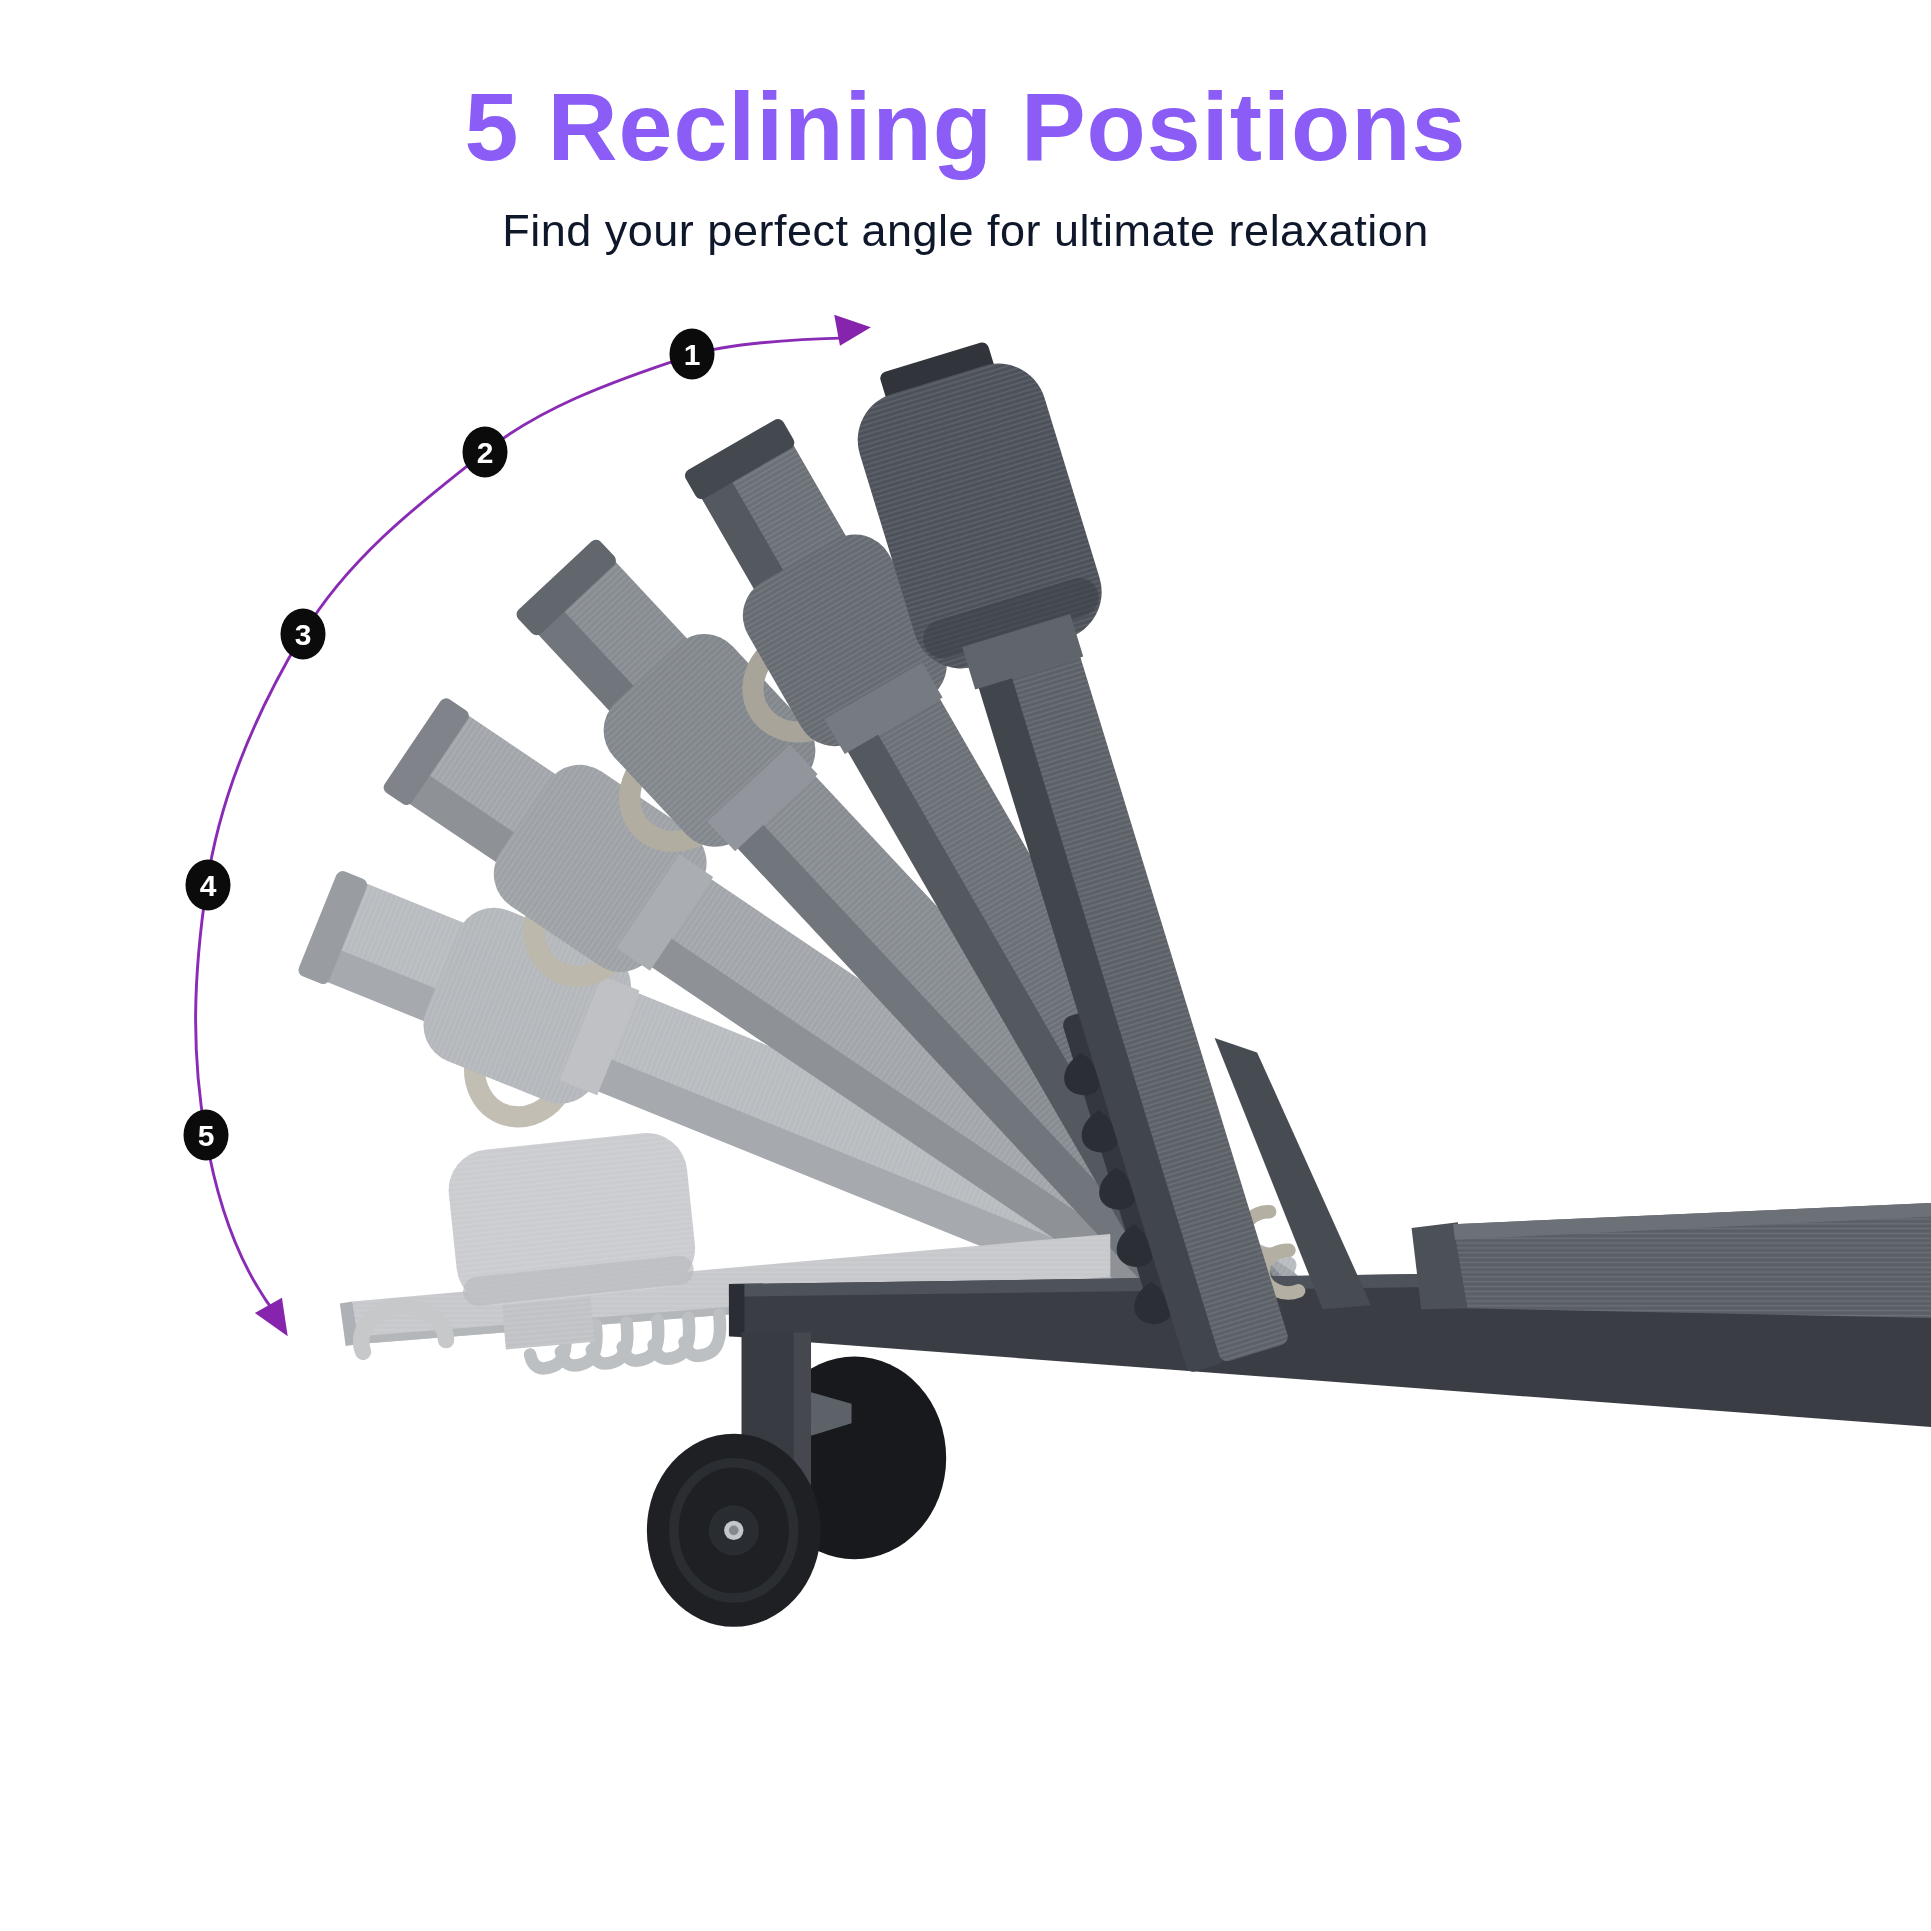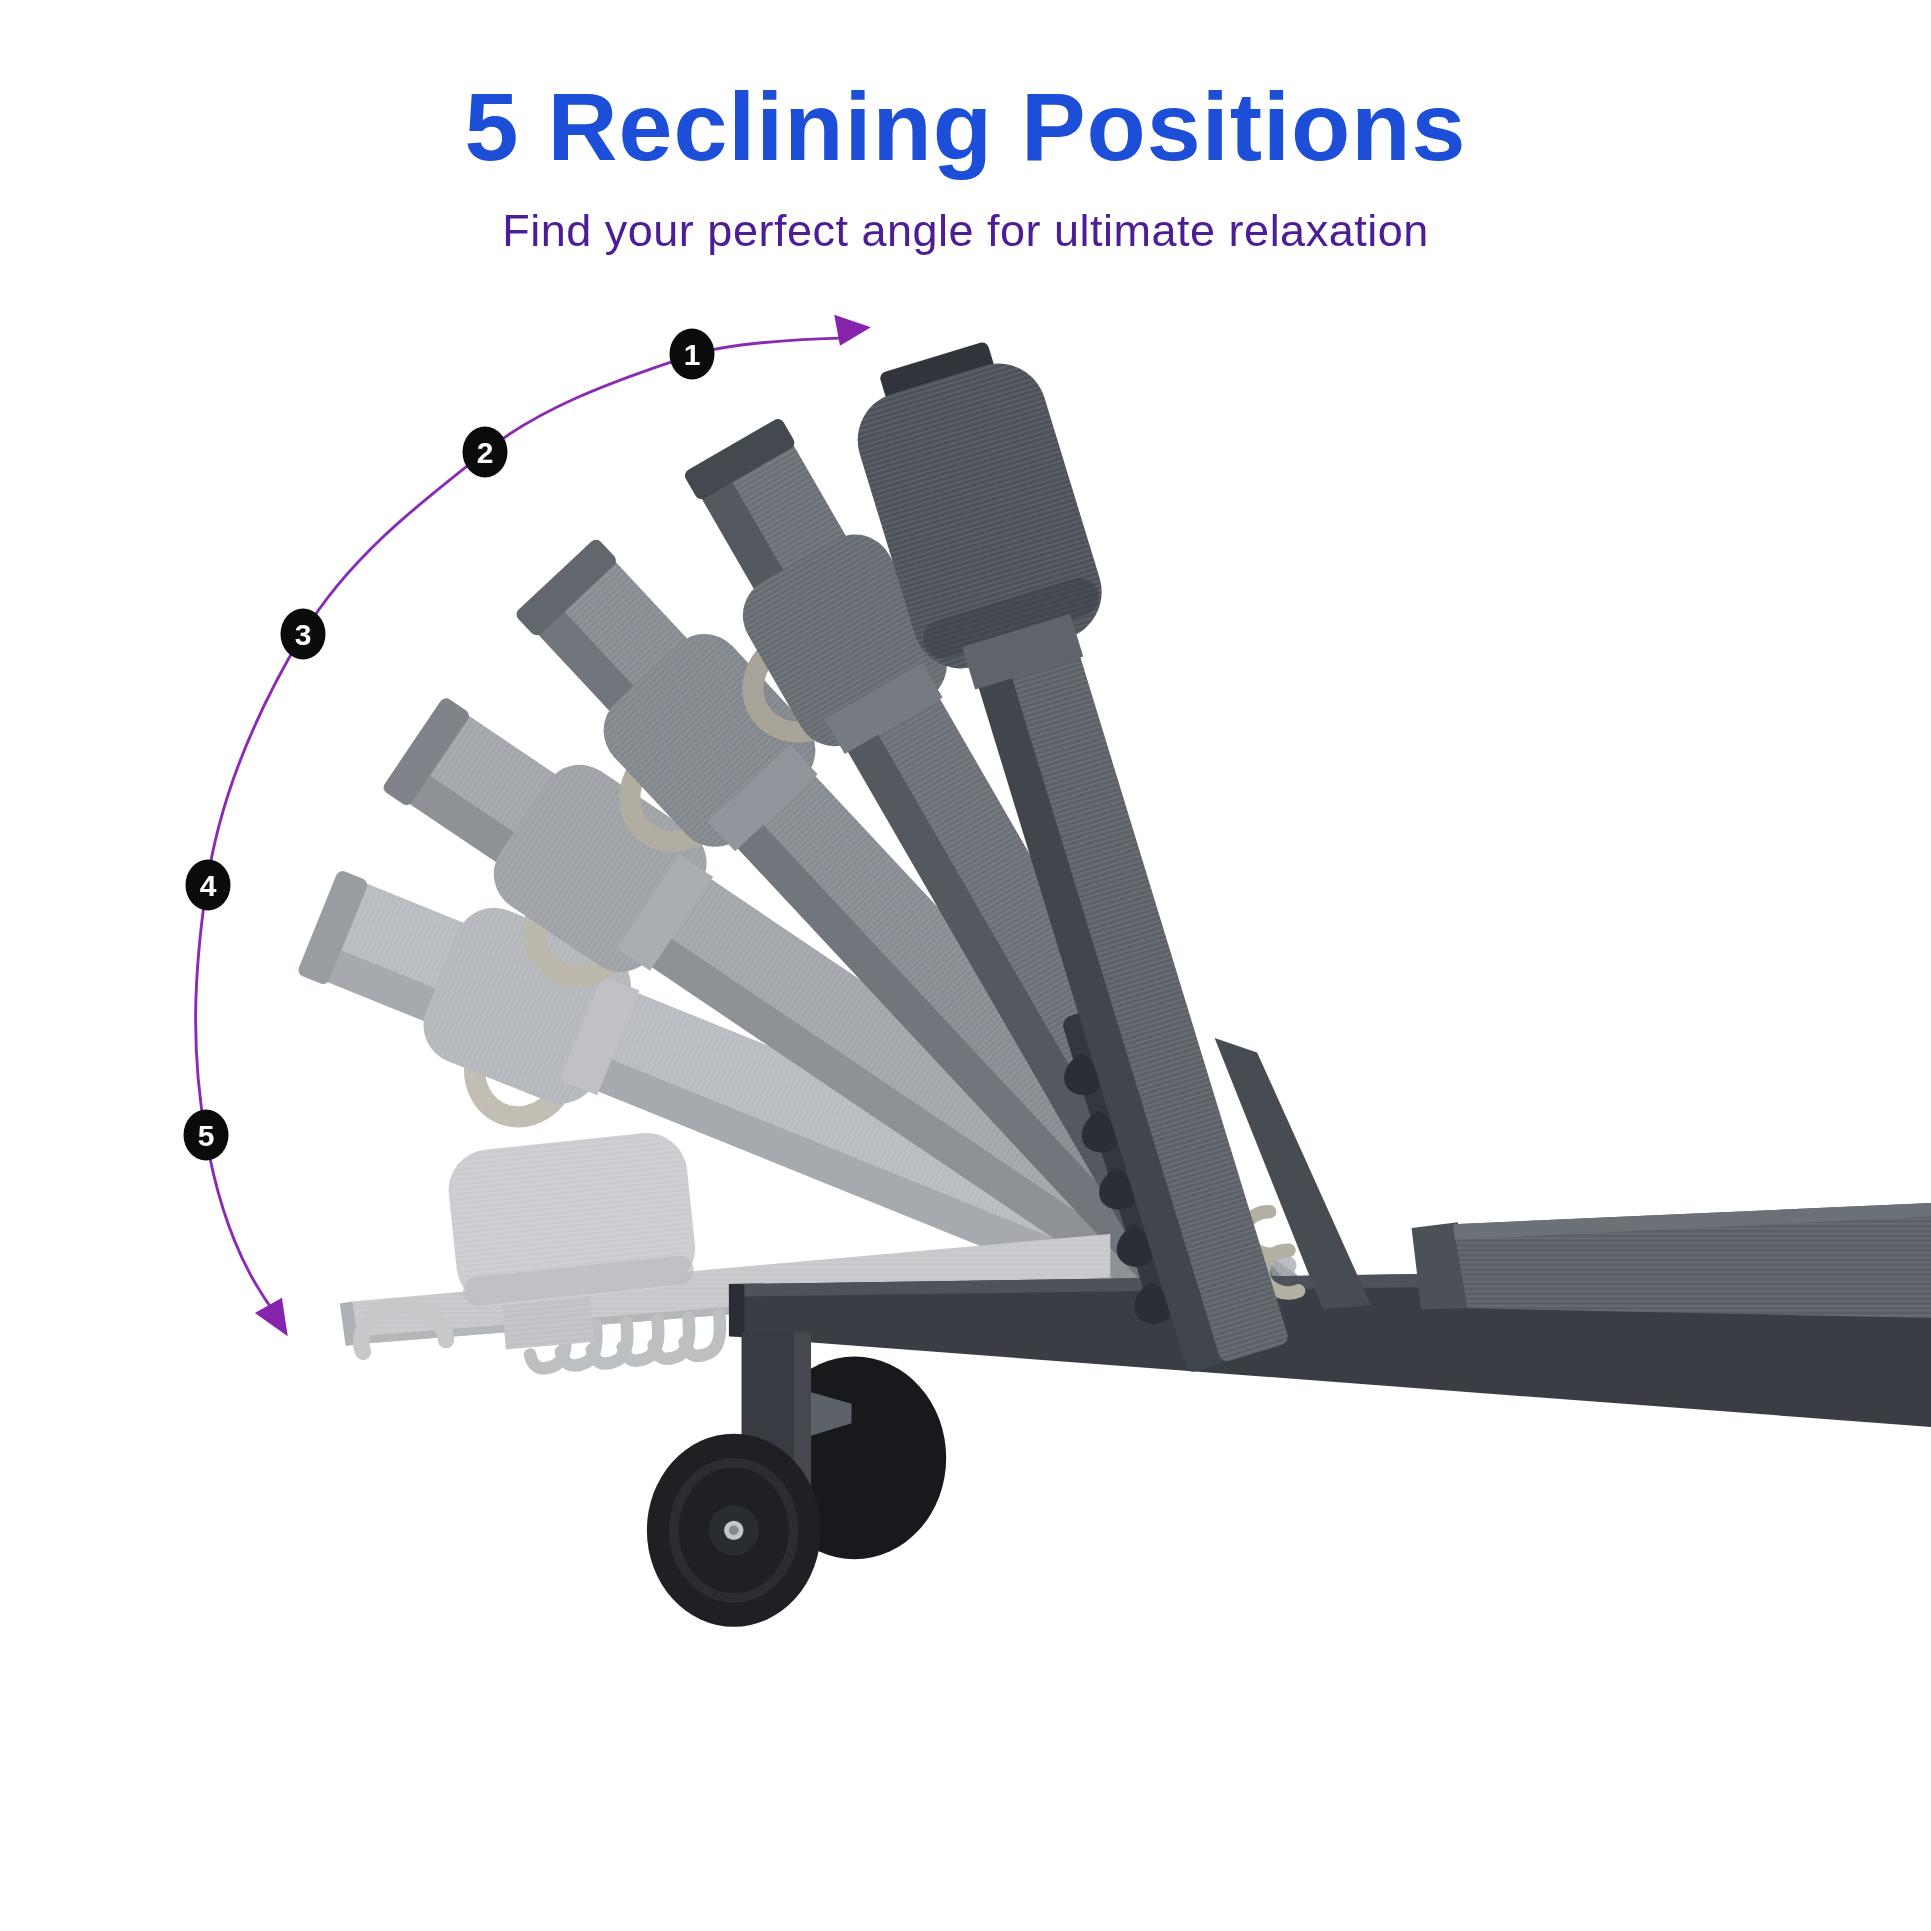--- a/index.html
+++ b/index.html
@@ -1,20 +1,20 @@
 <!DOCTYPE html>
 <html><head>
 <meta charset="utf-8">
 <style>
   html,body{margin:0;padding:0;background:#ffffff;}
   .stage{position:relative;width:1931px;height:1931px;background:#ffffff;overflow:hidden;
          font-family:"Liberation Sans",sans-serif;}
   .header{position:absolute;top:75px;left:0;width:100%;text-align:center;}
-  .title{font-size:97px;font-weight:700;color:#1d4ed8;letter-spacing:1px;line-height:1.08;}
-  .subtitle{margin-top:25px;font-size:45px;font-weight:400;color:#4c1d95;letter-spacing:0.5px;}
+  .title{font-size:97px;font-weight:700;color:#8b5cf6;letter-spacing:1px;line-height:1.08;}
+  .subtitle{margin-top:25px;font-size:45px;font-weight:400;color:#0f172a;letter-spacing:0.5px;}
   .figure-svg{position:absolute;left:0;top:0;width:1931px;height:1931px;}
   .badge{position:absolute;width:45px;height:51px;border-radius:50%;background:#0b0b0c;color:#ffffff;
          display:flex;align-items:center;justify-content:center;font-size:30px;font-weight:700;
          transform:translate(-50%,-50%);}
 </style>
 </head>
 <body>
 
 <div class="stage">
 

